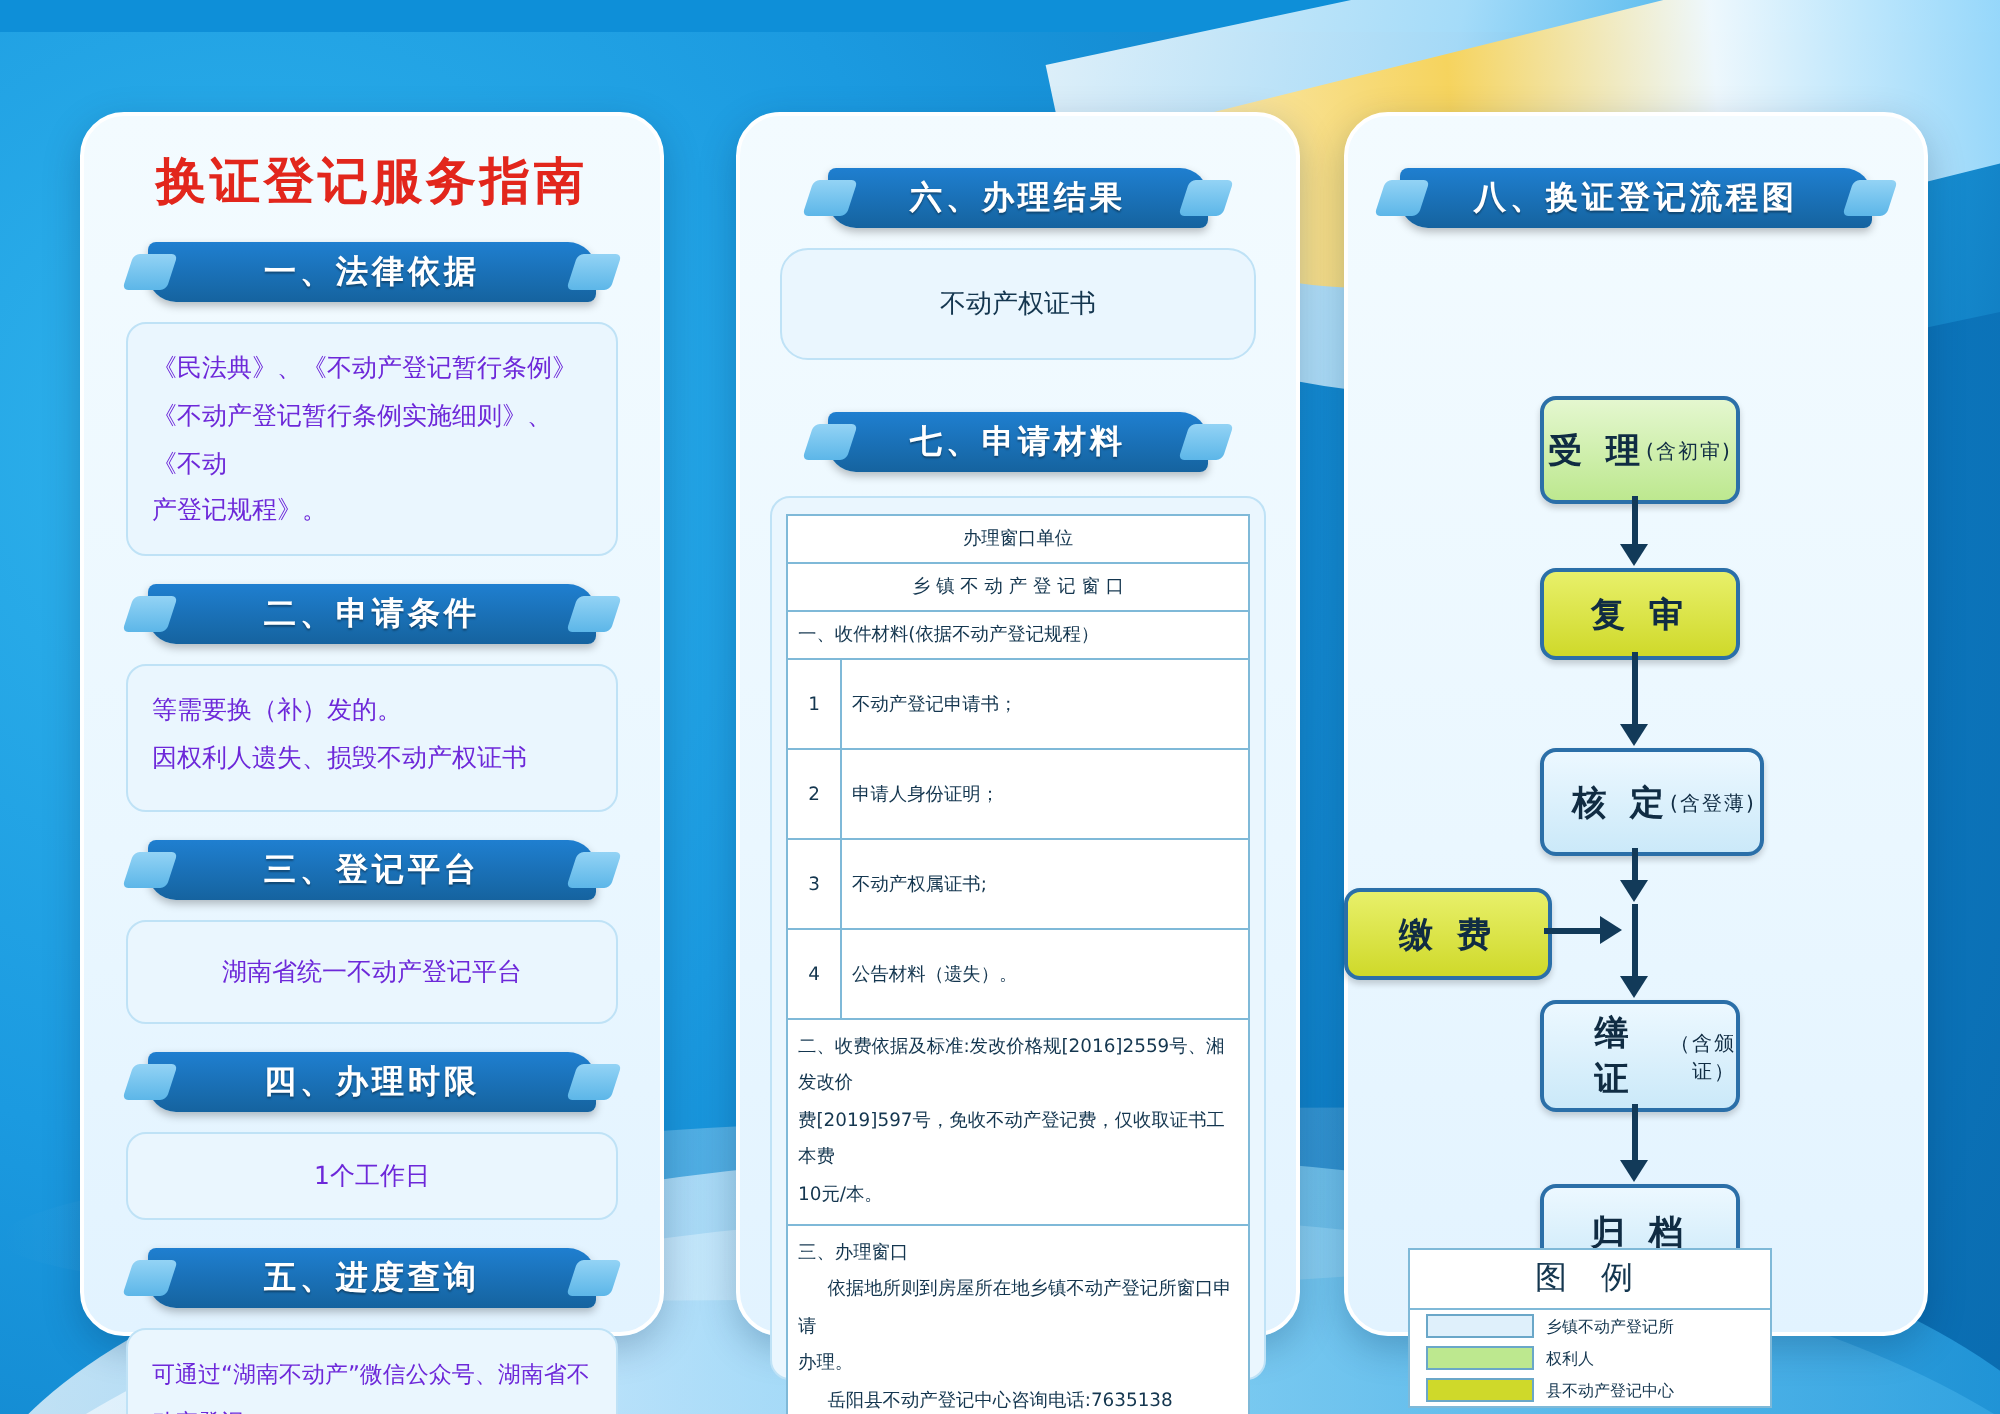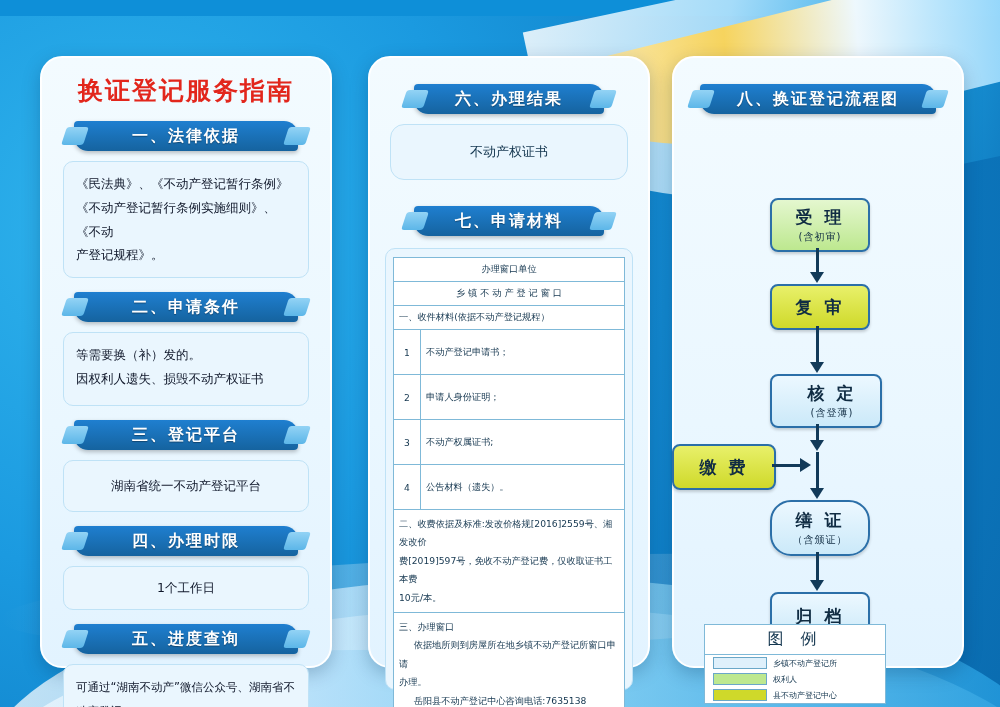--- a/index.html
+++ b/index.html
@@ -103,21 +103,21 @@
   .ribbon.small{width:190px;}
 
   .card{
     margin:10px auto 0 auto;
     width:246px;
     background:#eaf6fe;
     border:1px solid #bfe2f6;
     border-radius:10px;
     padding:10px 12px;
     box-sizing:border-box;
-    color:#0f172a;
+    color:#6d28d9;
     font-size:12.5px;
     line-height:1.9;
     font-family:"DejaVu Sans","Liberation Sans",sans-serif;
   }
   .card.center{text-align:center;}
   .card p{margin:0;}
 
   
   .mid-card{
     margin:10px auto 0 auto;
@@ -164,21 +164,21 @@
     position:relative;
     width:100%;height:100%;
   }
   .node{
     position:absolute;
     border:2px solid #2b6fa8;
     border-radius:8px;
     text-align:right;
     color:#102c43;
     font-family:"DejaVu Sans","Liberation Sans",sans-serif;
-    display:flex;flex-direction:column;align-items:center;justify-content:center;
+    display:flex;align-items:center;justify-content:center;
     box-shadow:0 2px 3px rgba(0,0,0,.18);
   }
   .node .t1{font-size:17px;font-weight:bold;letter-spacing:3px;}
   .node .t2{font-size:10px;letter-spacing:1px;margin-top:1px;}
   .n-green{background:linear-gradient(180deg,#e4f7cf,#bde88f);}
   .n-blue{background:linear-gradient(180deg,#ecf8ff,#cbe9f9);}
   .n-yellow{background:linear-gradient(180deg,#e8f06a,#cfd92a);}
   .arr-line{
     position:absolute;background:#123a59;width:3px;
   }
@@ -358,21 +358,21 @@
       <div class="arr-head" style="left:136px;top:326px;"></div>
 
       <div class="node n-yellow" style="left:-2px;top:330px;width:100px;height:42px;">
         <div class="t1">缴  费</div>
       </div>
       <div class="arr-line-h" style="left:98px;top:350px;width:30px;"></div>
       <div class="arr-head-r" style="left:126px;top:344px;"></div>
       <div class="arr-line" style="left:142px;top:338px;height:38px;"></div>
       <div class="arr-head" style="left:136px;top:374px;"></div>
 
-      <div class="node n-blue" style="left:96px;top:386px;width:96px;height:52px;border-radius:21px;">
+      <div class="node n-blue" style="left:96px;top:386px;width:96px;height:52px;">
         <div class="t1">缮  证</div>
         <div class="t2">（含颁证）</div>
       </div>
       <div class="arr-line" style="left:142px;top:438px;height:30px;"></div>
       <div class="arr-head" style="left:136px;top:466px;"></div>
 
       <div class="node n-blue" style="left:96px;top:478px;width:96px;height:44px;">
         <div class="t1">归 档</div>
       </div>
 

